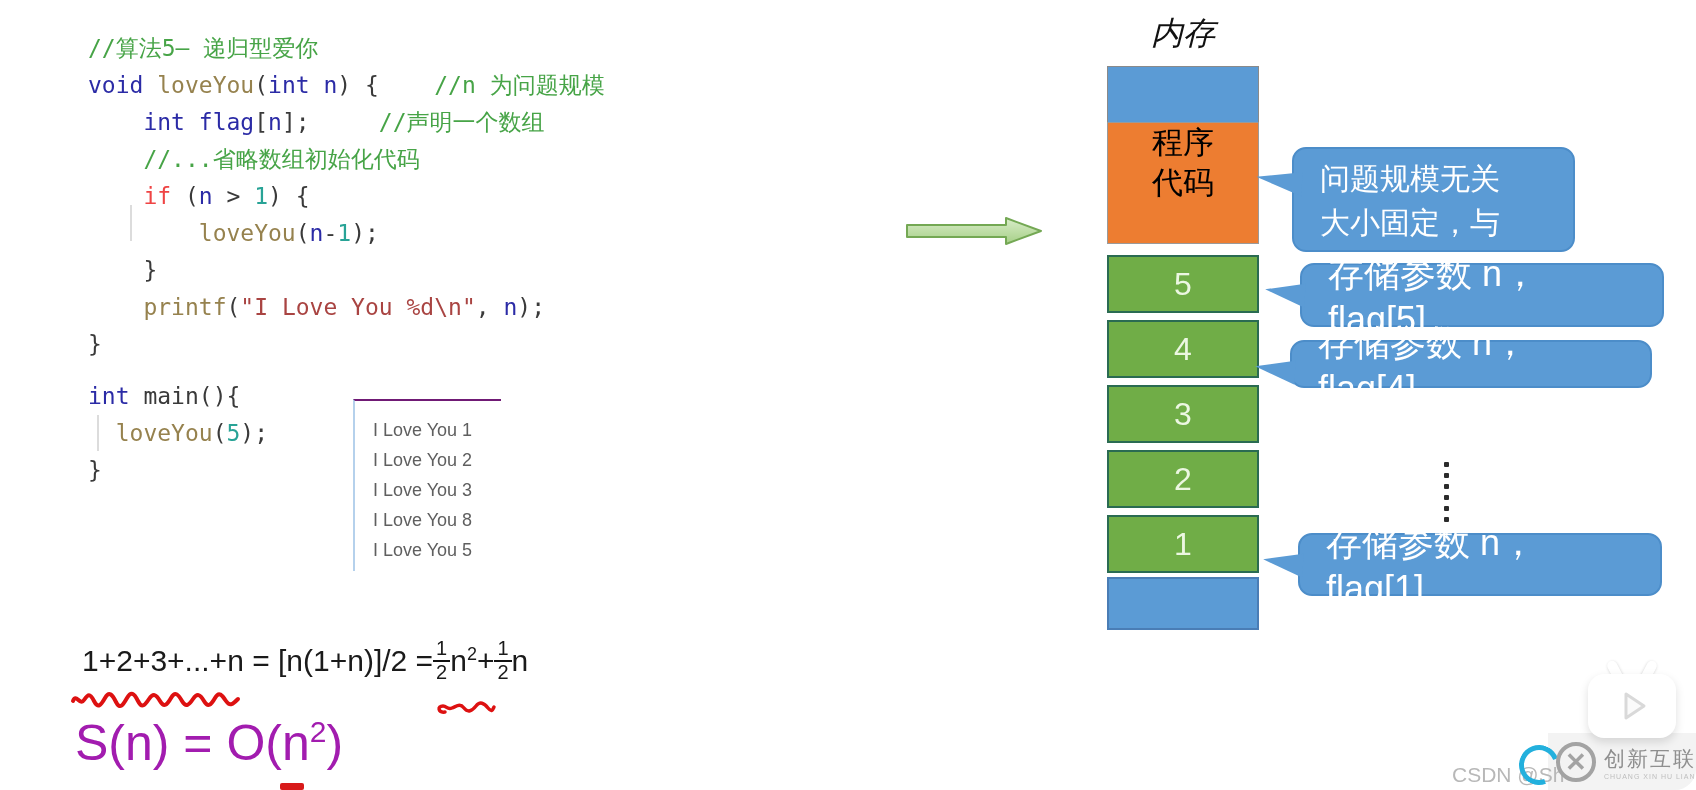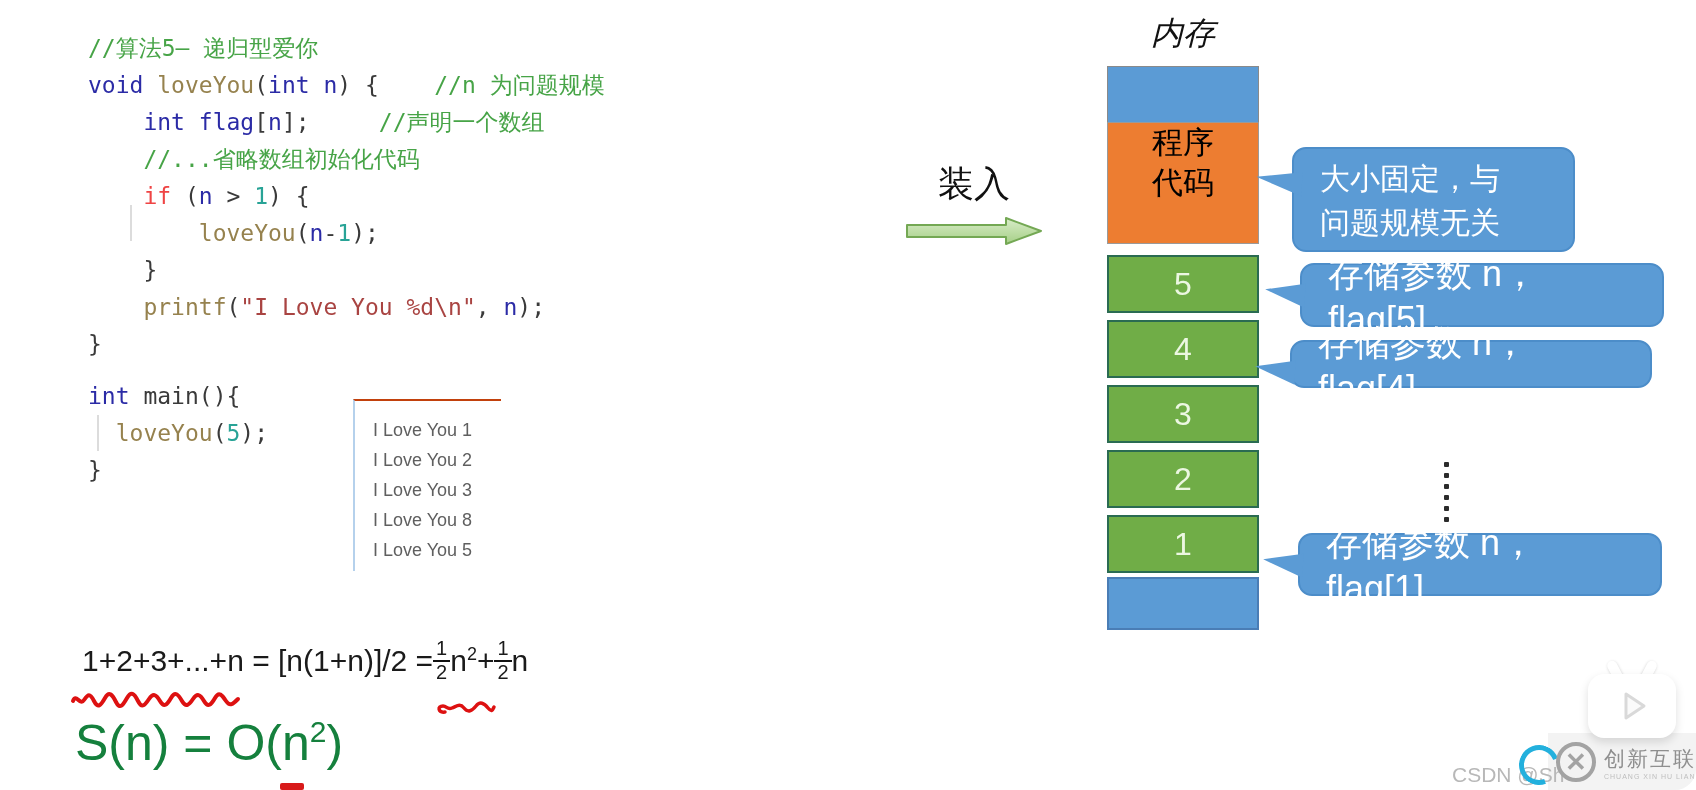--- a/index.html
+++ b/index.html
@@ -13,21 +13,21 @@
               font-size:23px;line-height:37px;white-space:pre;}
   .tok-pl{color:#3a3a3a;} .tok-kw{color:#2b2ba6;} .tok-fn{color:#96824e;}
   .tok-cm{color:#47a447;} .tok-num{color:#28a396;} .tok-if{color:#ef4444;}
   .tok-var{color:#2b2ba6;} .tok-str{color:#a94442;}
   .indent-guide{position:absolute;width:2px;background:#dcdcdc;}
   .guide1{left:130px;top:205px;height:36px;}
   .guide2{left:97px;top:415px;height:36px;}
 
   
   .output-box{position:absolute;left:353px;top:399px;width:148px;height:172px;
-              border-top:2px solid #c2410c;border-left:2px solid #b5d1ec;
+              border-top:2px solid #701a75;border-left:2px solid #b5d1ec;
               padding:14px 0 0 18px;box-sizing:border-box;}
   .output-line{font-size:18px;line-height:30px;color:#5f5f5f;}
 
   
   .mem-title{position:absolute;left:1107px;top:12px;width:152px;text-align:center;
              font-family:"Liberation Serif",serif;font-size:32px;color:#111;font-style:italic;}
   .mem-cell{position:absolute;left:1107px;width:152px;box-sizing:border-box;}
   .cell-blue-top{top:66px;height:64px;background:#5b9bd5;border:1px solid #8a8a8a;}
   .cell-orange{top:122px;height:122px;background:#ed7d31;border:1px solid #9a9a9a;
                display:flex;flex-direction:column;align-items:center;justify-content:flex-start;
@@ -65,21 +65,21 @@
   
   .formula{position:absolute;left:82px;top:638px;display:flex;align-items:center;gap:0;
            font-size:30px;color:#1a1a1a;}
   .frac{display:inline-flex;flex-direction:column;align-items:center;font-size:20px;
         line-height:1.05;color:#1a1a1a;}
   .frac .num{border-bottom:2px solid #111;padding:0 3px 1px;}
   .term sup{font-size:18px;}
   .squiggle{position:absolute;}
   .squiggle1{left:70px;top:690px;}
   .squiggle2{left:435px;top:698px;}
-  .conclusion{position:absolute;left:75px;top:714px;font-size:50px;color:#15803d;}
+  .conclusion{position:absolute;left:75px;top:714px;font-size:50px;color:#a21caf;}
   .conclusion sup{font-size:30px;}
   .red-dash{position:absolute;left:280px;top:783px;width:24px;height:7px;background:#d81a1a;border-radius:2px;}
 
   
   .footer-panel{position:absolute;left:1548px;top:733px;width:148px;height:57px;background:#f3f3f3;}
   .csdn-mark{position:absolute;left:1452px;top:750px;font-size:21px;color:#b8b8b8;margin-top:13px;}
   .avatar-swirl{position:absolute;left:1519px;top:745px;width:30px;height:30px;border-radius:50%;
                 border:5px solid #23b0dd;border-right-color:transparent;transform:rotate(25deg);}
   .cx-logo{position:absolute;left:1556px;top:742px;display:flex;align-items:center;gap:8px;}
   .cx-circle{width:40px;height:40px;border-radius:50%;border:4px solid #a3a3a3;box-sizing:border-box;
@@ -110,21 +110,20 @@
   <div class="output-box">
       <div class="output-line">I Love You 1</div>
       <div class="output-line">I Love You 2</div>
       <div class="output-line">I Love You 3</div>
       <div class="output-line">I Love You 8</div>
       <div class="output-line">I Love You 5</div>
     </div>
 
   <div class="mem-title">内存</div>
 
-  <div class="load-label">装入</div>
   <svg class="load-arrow" width="138" height="30" viewBox="0 0 138 30">
     <defs>
       <linearGradient id="agrad" x1="0" y1="0" x2="0" y2="1">
         <stop offset="0" stop-color="#d9edc9"></stop>
           <stop offset="1" stop-color="#a5cf86"></stop>
       </linearGradient>
     </defs>
     <polygon points="1,9 100,9 100,2 135,15 100,28 100,21 1,21" fill="url(#agrad)" stroke="#74a854" stroke-width="2" stroke-linejoin="round"></polygon>
   </svg>
 
@@ -137,22 +136,22 @@
       <div class="mem-frame">5</div>
       <div class="mem-frame">4</div>
       <div class="mem-frame">3</div>
       <div class="mem-frame">2</div>
       <div class="mem-frame">1</div>
     </div>
   <div class="mem-cell cell-blue-bottom"></div>
 
   <div class="bubble bubble1">
     <span class="tail"></span>
+    <div>问题规模无关</div>
     <div>大小固定，与</div>
-    <div>问题规模无关</div>
   </div>
   <div class="bubble bubble2 bubble-row">
     <span class="tail"></span>
     <span>存储参数 n， flag[5]...</span>
   </div>
   <div class="bubble bubble3 bubble-row">
     <span class="tail"></span>
     <span>存储参数 n， flag[4]...</span>
   </div>
   <div class="dots-col">

